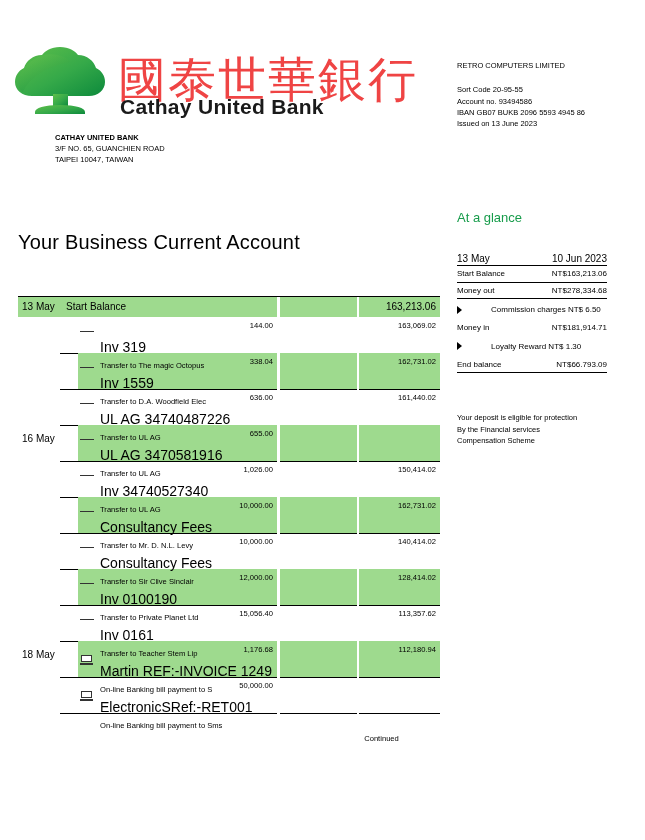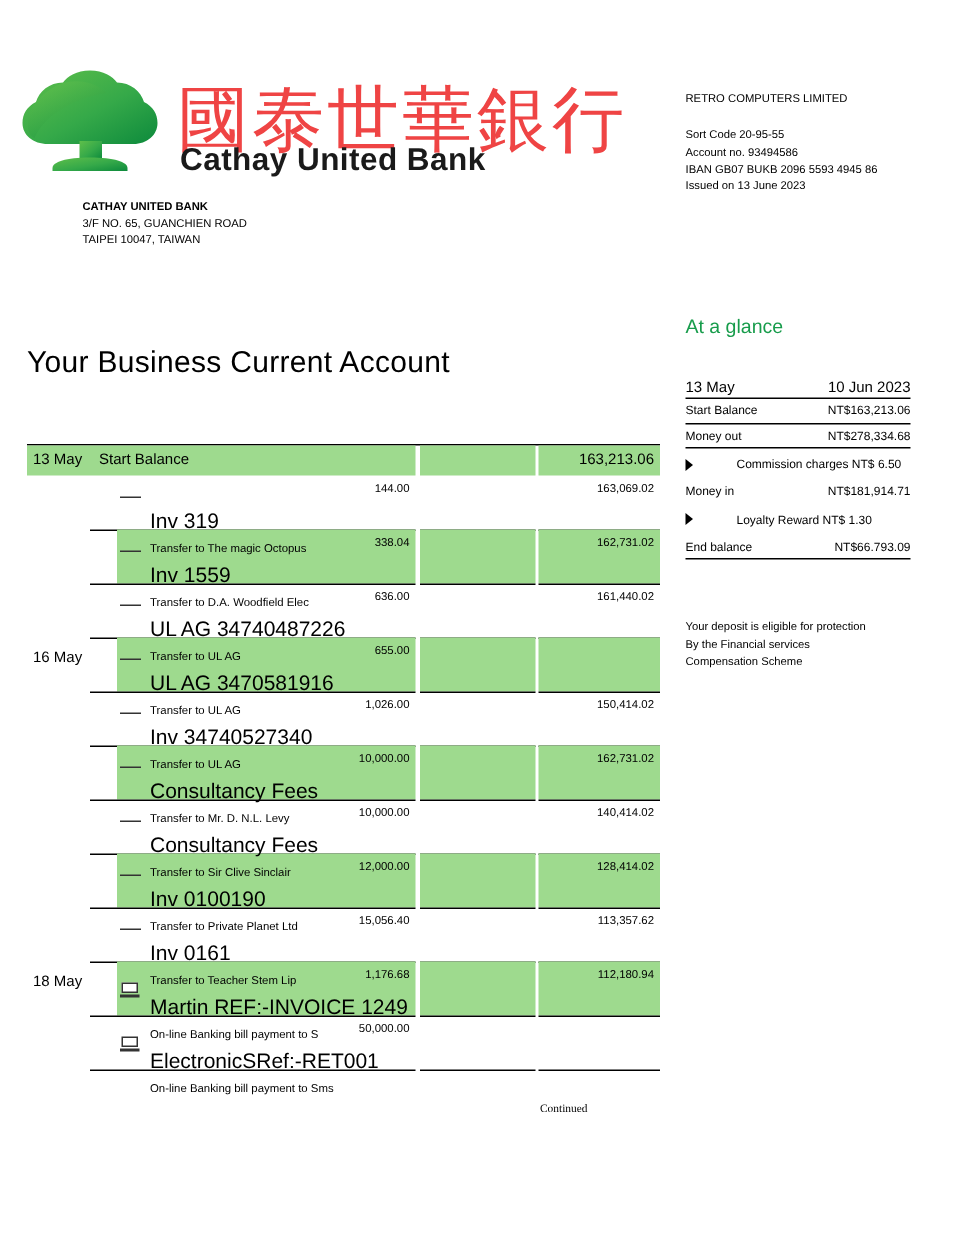--- a/index.html
+++ b/index.html
@@ -117,21 +117,21 @@
   .txn .t-mark .laptop .base {
     position: absolute; left: 0; bottom: 0; width: 13px; height: 1.6px; background: #333;
   }
 
   .txn .t-desc1 { position: absolute; left: 82px; top: 4px; font-size: 7.6px; z-index: 3; white-space: nowrap; margin-top: 40px; }
   .txn .t-desc2 { position: absolute; left: 82px; top: 22px; font-size: 14px; z-index: 3; white-space: nowrap; }
   .txn .t-out { position: absolute; left: 163px; width: 92px; top: 4px; font-size: 7.6px; text-align: right; z-index: 3; }
   .txn .t-in  { position: absolute; left: 262px; width: 73px; top: 4px; font-size: 7.6px; text-align: right; z-index: 3; }
   .txn .t-bal { position: absolute; left: 341px; width: 77px; top: 4px; font-size: 7.6px; text-align: right; z-index: 3; }
 
-  #continued { position: absolute; left: 360px; width: 81px; top: 734px; font-size: 7.6px; text-align: left; font-family: Liberation Serif, serif; }
+  #continued { position: absolute; left: 341px; width: 81px; top: 734px; font-size: 7.6px; text-align: center; }
 </style>
 </head>
 <body>
 
 <div id="header">
 
   <svg id="logo-tree" viewBox="0 0 95 75">
     <defs>
       <linearGradient id="tg" x1="0" y1="0" x2="1" y2="1">
         <stop offset="0%" stop-color="#5fbf4a"></stop>

